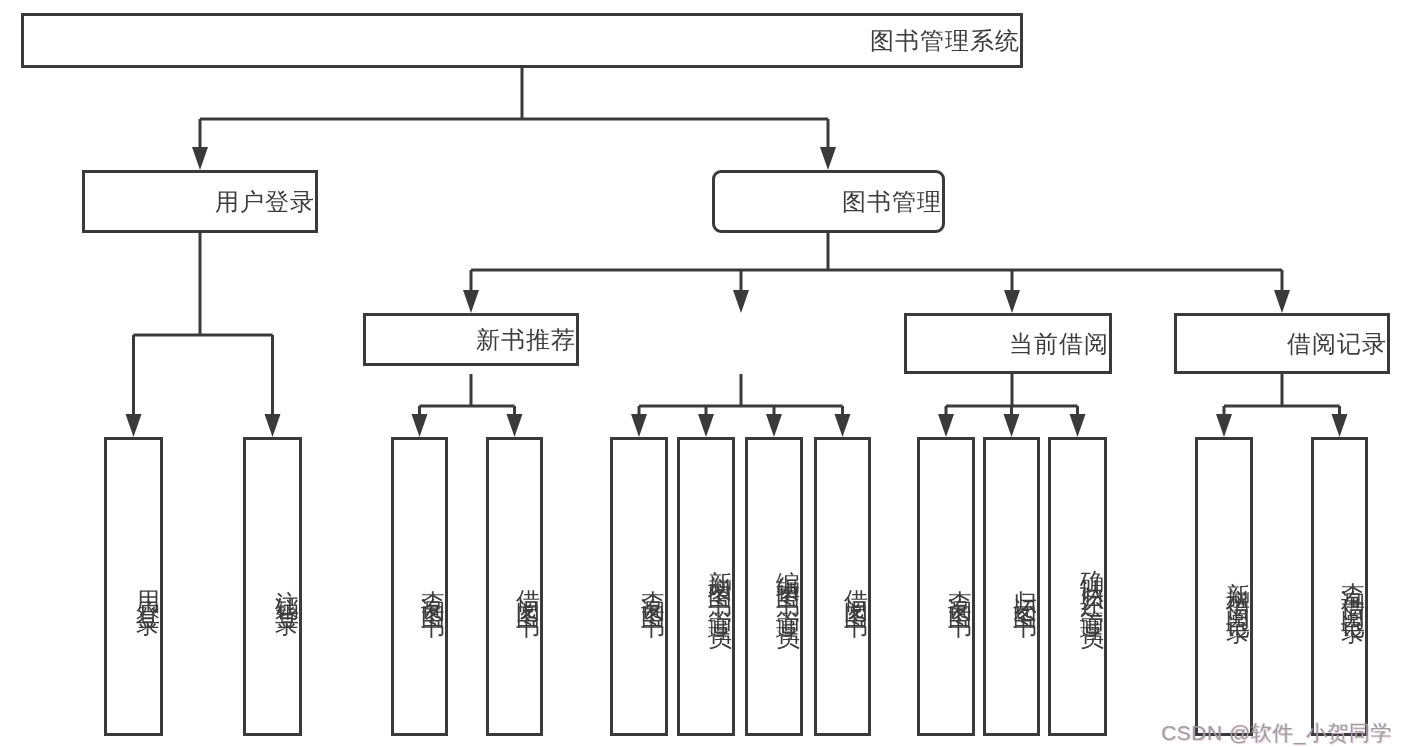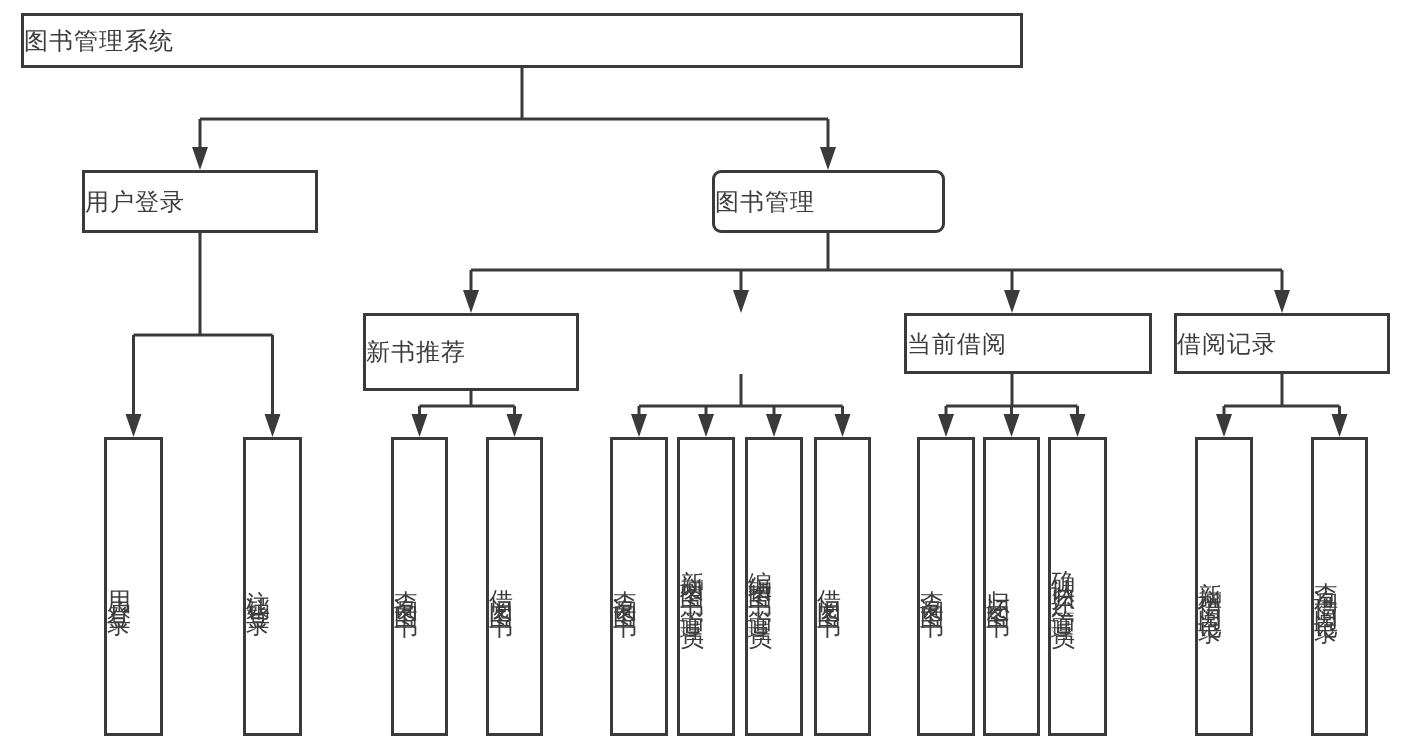--- a/index.html
+++ b/index.html
@@ -37,21 +37,21 @@
     fill: var(--line);
     stroke: none;
   }
   .box {
     position: absolute;
     box-sizing: border-box;
     background: var(--box_fill);
     border: 3px solid var(--line);
     display: flex;
     align-items: center;
-    justify-content: flex-start;
+    justify-content: flex-end;
     color: var(--text);
     font-size: 24px;
     line-height: 1;
     white-space: nowrap;
   }
   .box .htext {
     letter-spacing: 1px;
   }
   .vbox .vtext {
     writing-mode: vertical-rl;
@@ -103,24 +103,24 @@
     <span class="htext">图书管理系统</span>
   </div>
 
   <div class="box" style="left:82px;top:170px;width:236px;height:63px;">
     <span class="htext">用户登录</span>
   </div>
   <div class="box" style="left:712px;top:170px;width:233px;height:63px;border-radius:9px;">
     <span class="htext">图书管理</span>
   </div>
 
-  <div class="box" style="left:363px;top:313px;width:216px;height:78px;">
+  <div class="box" style="left:363px;top:313px;width:216px;height:53px;">
     <span class="htext">新书推荐</span>
   </div>
-  <div class="box" style="left:904px;top:313px;width:248px;height:61px;">
+  <div class="box" style="left:904px;top:313px;width:208px;height:61px;">
     <span class="htext">当前借阅</span>
   </div>
   <div class="box" style="left:1174px;top:313px;width:216px;height:61px;">
     <span class="htext">借阅记录</span>
   </div>
 
   <div class="box vbox" style="left:104px;top:437px;width:59px;height:299px;">
     <span class="vtext">用户登录</span>
   </div>
   <div class="box vbox" style="left:243px;top:437px;width:59px;height:299px;">
@@ -157,14 +157,15 @@
     <span class="vtext">确认归还（管理员）</span>
   </div>
 
   <div class="box vbox" style="left:1195px;top:437px;width:58px;height:299px;">
     <span class="vtext">新增借阅记录</span>
   </div>
   <div class="box vbox" style="left:1311px;top:437px;width:57px;height:299px;">
     <span class="vtext">查询借阅记录</span>
   </div>
 
+  <div class="watermark">CSDN @软件_小贺同学</div>
 
 </div>
 
 </body></html>

